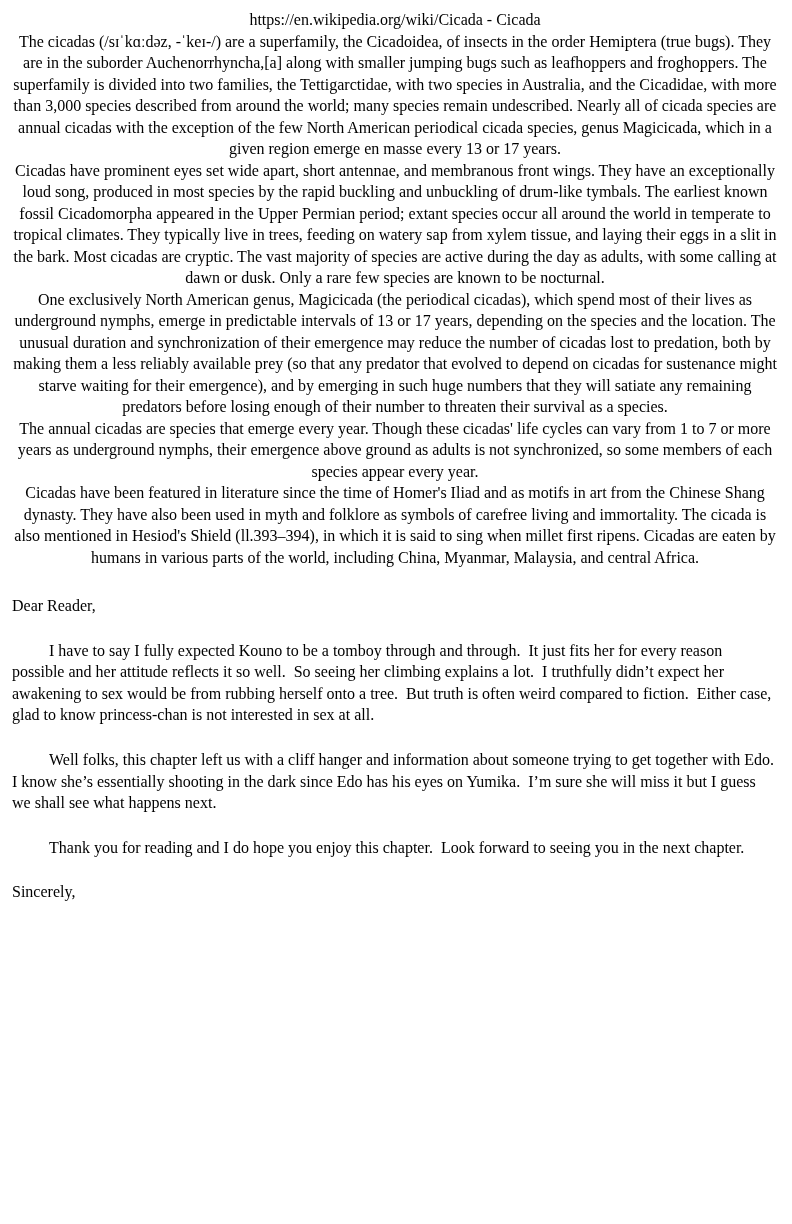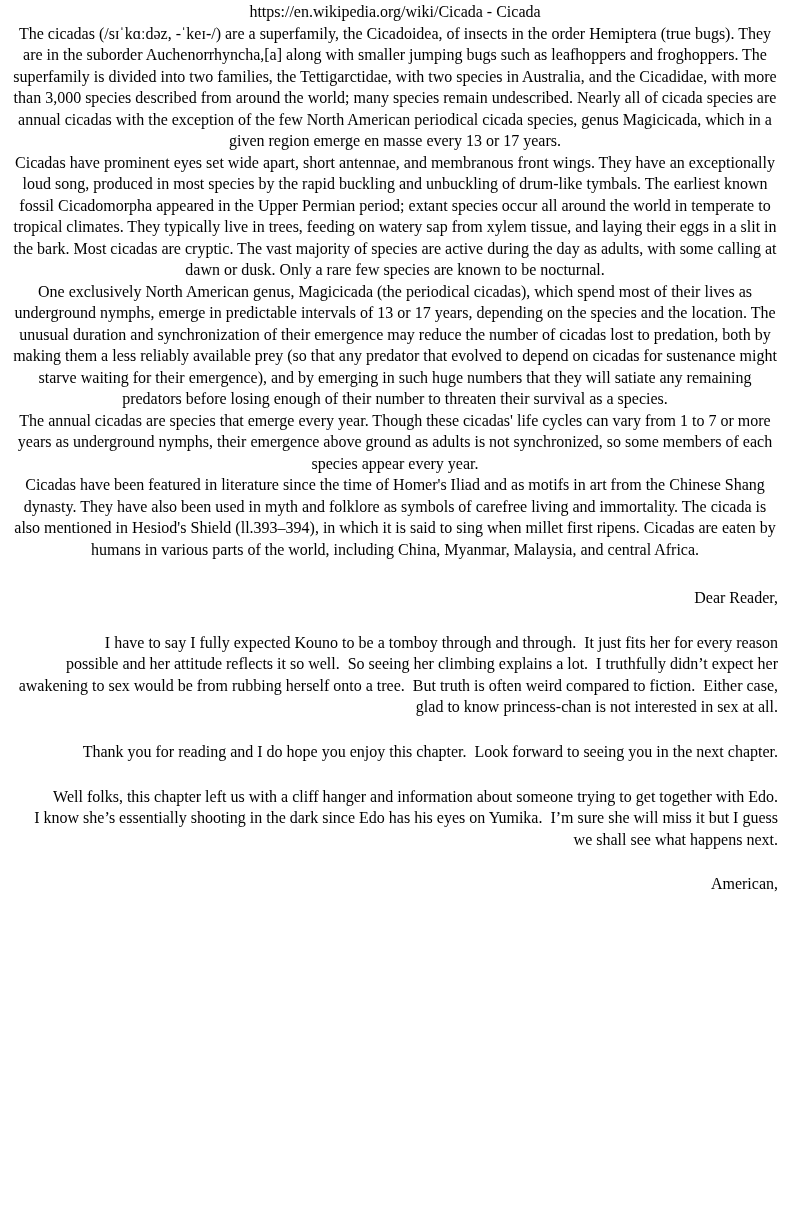--- a/index.html
+++ b/index.html
@@ -12,37 +12,37 @@
     height: 1224px;
     overflow: hidden;
     color: #000000;
     font-family: "Liberation Serif", "DejaVu Serif", serif;
     font-size: 16px;
   }
   .page {
     box-sizing: border-box;
     width: 792px;
     height: 1178px;
-    padding: 1px 14px 0 12px;
+    padding: 9px 14px 0 12px;
     background: #ffffff;
   }
   
   .wiki p {
     margin: 0;
     text-align: center;
     line-height: 21.5px;
   }
   
   .letter {
     margin-top: 27px;
   }
   .letter p {
     margin: 0 0 23px 0;
     line-height: 21.6px;
-    text-align: right;
+    text-align: left;
     white-space: pre-wrap;
   }
   .letter p.indent {
     text-indent: 37px;
   }
   .letter .signature {
     margin-bottom: 0;
   }
 </style>
 </head>
@@ -55,18 +55,18 @@
     <p>The cicadas (/sɪˈkɑːdəz, -ˈkeɪ-/) are a superfamily, the Cicadoidea, of insects in the order Hemiptera (true bugs). They are in the suborder Auchenorrhyncha,[a] along with smaller jumping bugs such as leafhoppers and froghoppers. The superfamily is divided into two families, the Tettigarctidae, with two species in Australia, and the Cicadidae, with more than 3,000 species described from around the world; many species remain undescribed. Nearly all of cicada species are annual cicadas with the exception of the few North American periodical cicada species, genus Magicicada, which in a given region emerge en masse every 13 or 17 years.</p>
     <p>Cicadas have prominent eyes set wide apart, short antennae, and membranous front wings. They have an exceptionally loud song, produced in most species by the rapid buckling and unbuckling of drum-like tymbals. The earliest known fossil Cicadomorpha appeared in the Upper Permian period; extant species occur all around the world in temperate to tropical climates. They typically live in trees, feeding on watery sap from xylem tissue, and laying their eggs in a slit in the bark. Most cicadas are cryptic. The vast majority of species are active during the day as adults, with some calling at dawn or dusk. Only a rare few species are known to be nocturnal.</p>
     <p>One exclusively North American genus, Magicicada (the periodical cicadas), which spend most of their lives as underground nymphs, emerge in predictable intervals of 13 or 17 years, depending on the species and the location. The unusual duration and synchronization of their emergence may reduce the number of cicadas lost to predation, both by making them a less reliably available prey (so that any predator that evolved to depend on cicadas for sustenance might starve waiting for their emergence), and by emerging in such huge numbers that they will satiate any remaining predators before losing enough of their number to threaten their survival as a species.</p>
     <p>The annual cicadas are species that emerge every year. Though these cicadas' life cycles can vary from 1 to 7 or more years as underground nymphs, their emergence above ground as adults is not synchronized, so some members of each species appear every year.</p>
     <p>Cicadas have been featured in literature since the time of Homer's Iliad and as motifs in art from the Chinese Shang dynasty. They have also been used in myth and folklore as symbols of carefree living and immortality. The cicada is also mentioned in Hesiod's Shield (ll.393–394), in which it is said to sing when millet first ripens. Cicadas are eaten by humans in various parts of the world, including China, Myanmar, Malaysia, and central Africa.</p>
   </section>
 
   <section class="letter">
     <p>Dear Reader,</p>
     <p class="indent">I have to say I fully expected Kouno to be a tomboy through and through.  It just fits her for every reason possible and her attitude reflects it so well.  So seeing her climbing explains a lot.  I truthfully didn’t expect her awakening to sex would be from rubbing herself onto a tree.  But truth is often weird compared to fiction.  Either case, glad to know princess-chan is not interested in sex at all.</p>
+    <p class="indent">Well folks, this chapter left us with a cliff hanger and information about someone trying to get together with Edo.  I know she’s essentially shooting in the dark since Edo has his eyes on Yumika.  I’m sure she will miss it but I guess we shall see what happens next.</p>
     <p class="indent">Thank you for reading and I do hope you enjoy this chapter.  Look forward to seeing you in the next chapter.</p>
-    <p class="indent">Well folks, this chapter left us with a cliff hanger and information about someone trying to get together with Edo.  I know she’s essentially shooting in the dark since Edo has his eyes on Yumika.  I’m sure she will miss it but I guess we shall see what happens next.</p>
-    <p>American,</p>
+    <p>Sincerely,</p>
   </section>
 
 </main>
 
 </body></html>

